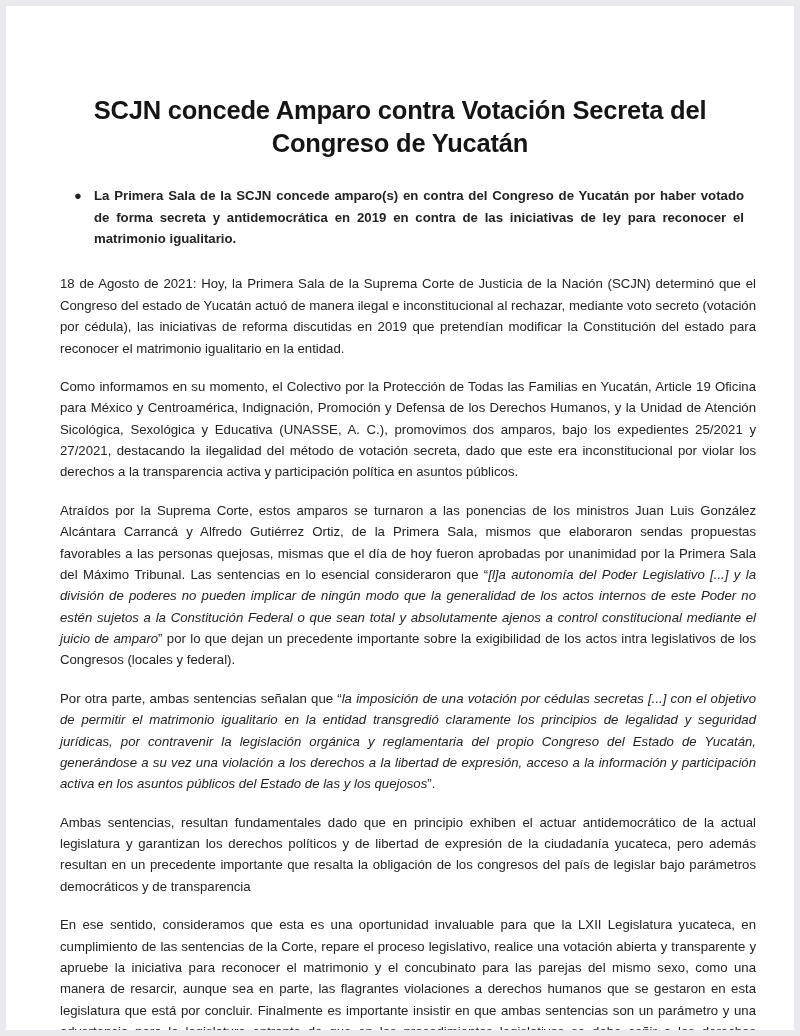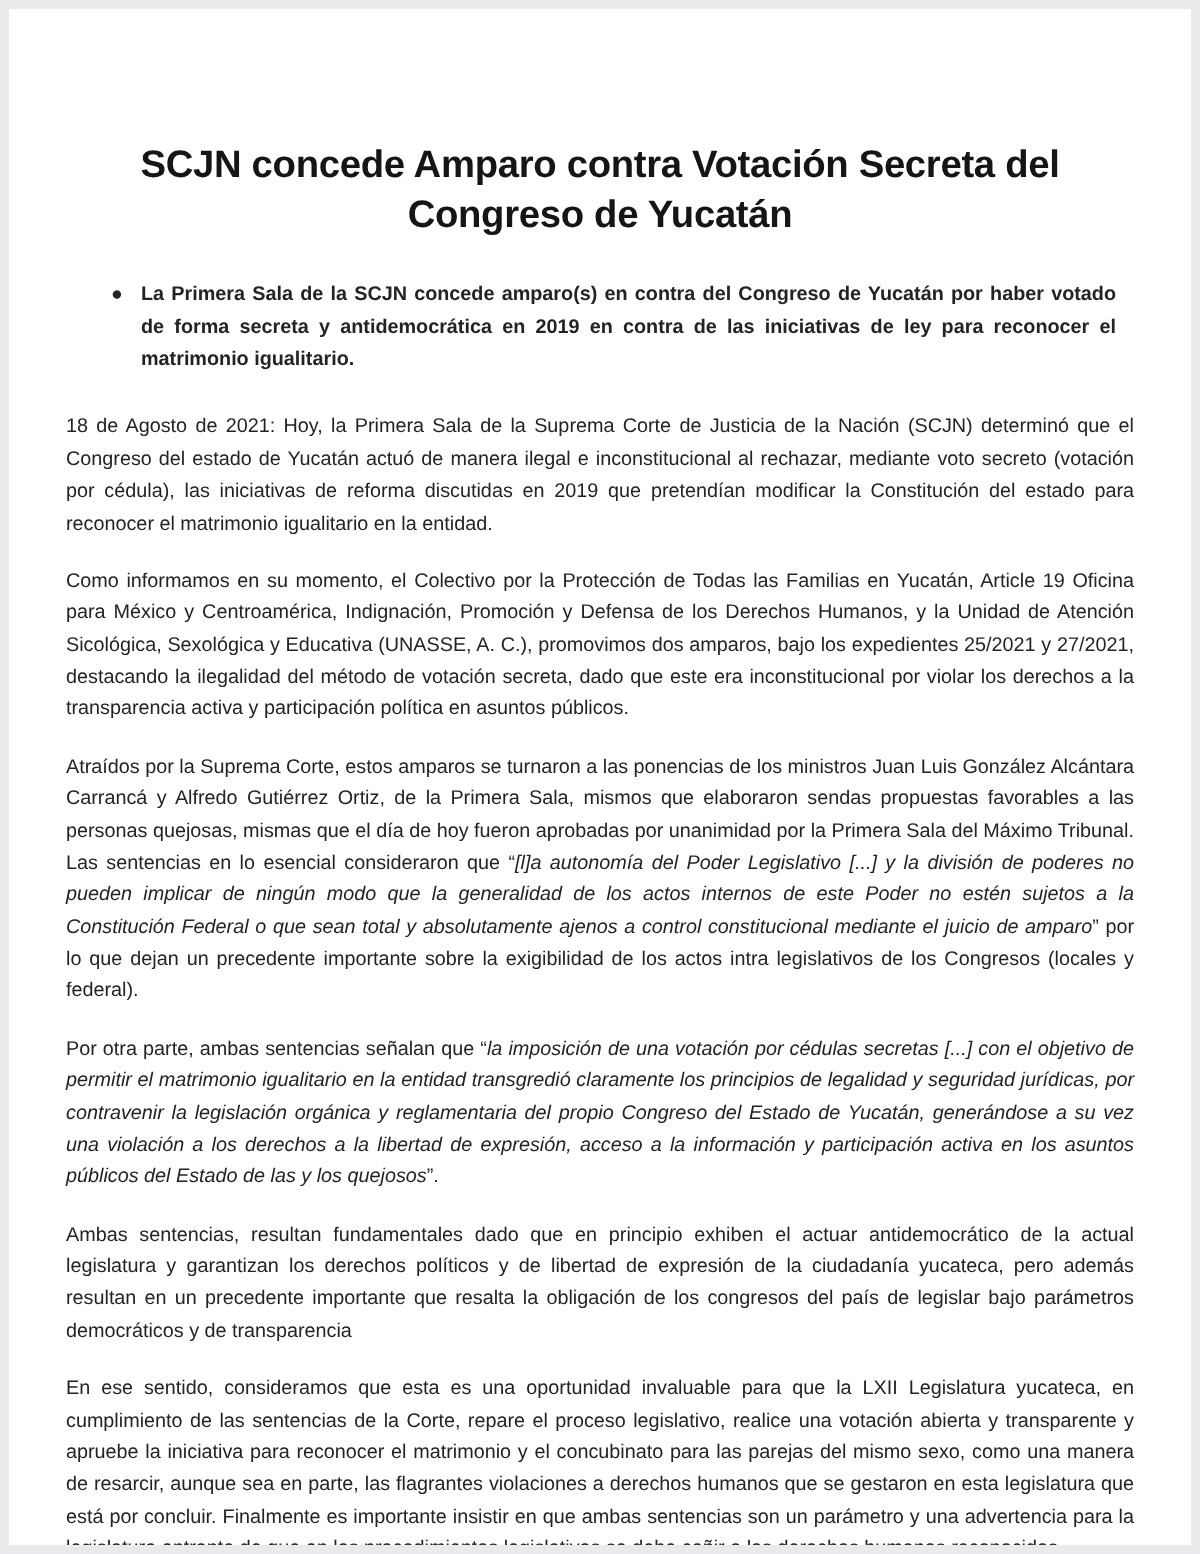--- a/index.html
+++ b/index.html
@@ -66,21 +66,21 @@
     line-height: 1.62;
     color: #232323;
   }
 
   
   .para {
     font-size: 13.2px;
     line-height: 1.62;
     color: #232323;
     text-align: justify;
-    margin: 0 0 17px 0;
+    margin: 0 0 17px 16px;
   }
   .para b { font-weight: normal; }
   .para i { font-style: italic; }
 </style>
 </head>
 <body>
 
 <div class="page">
   <div class="content">
 

